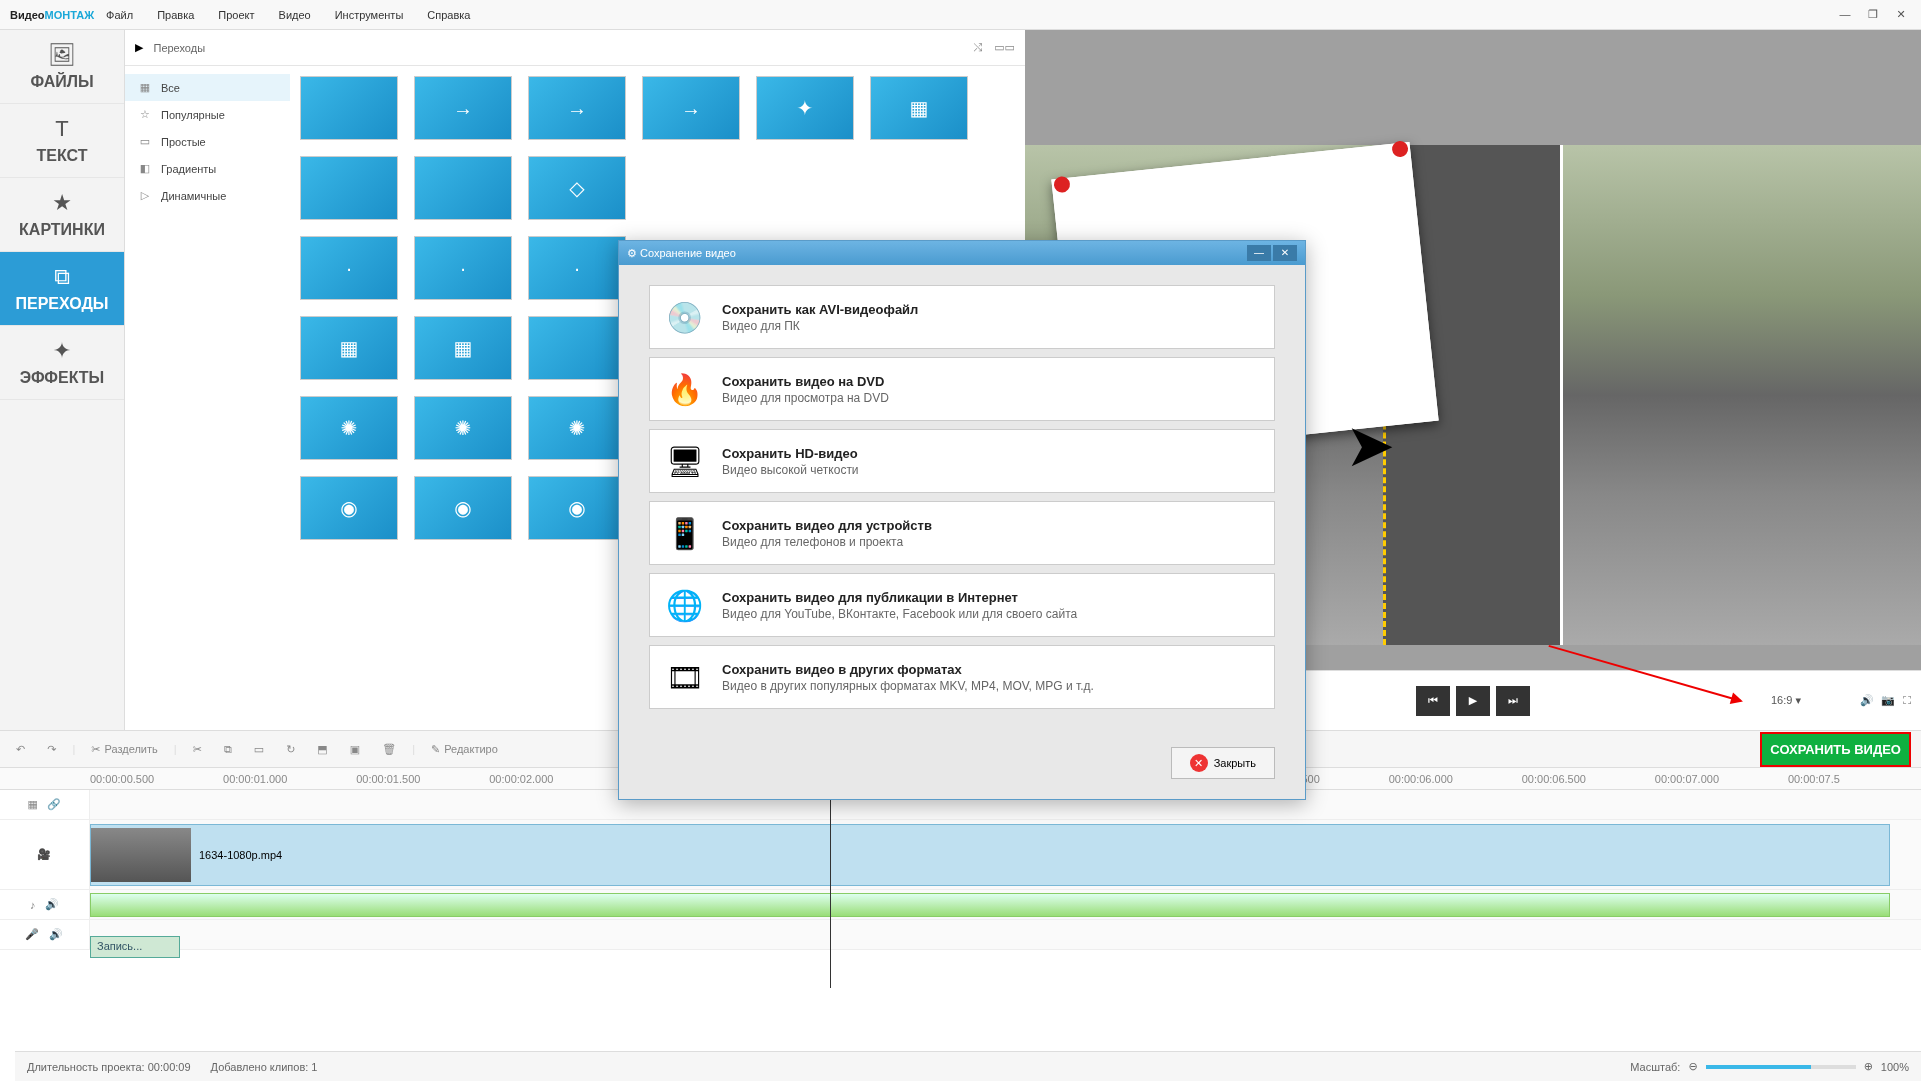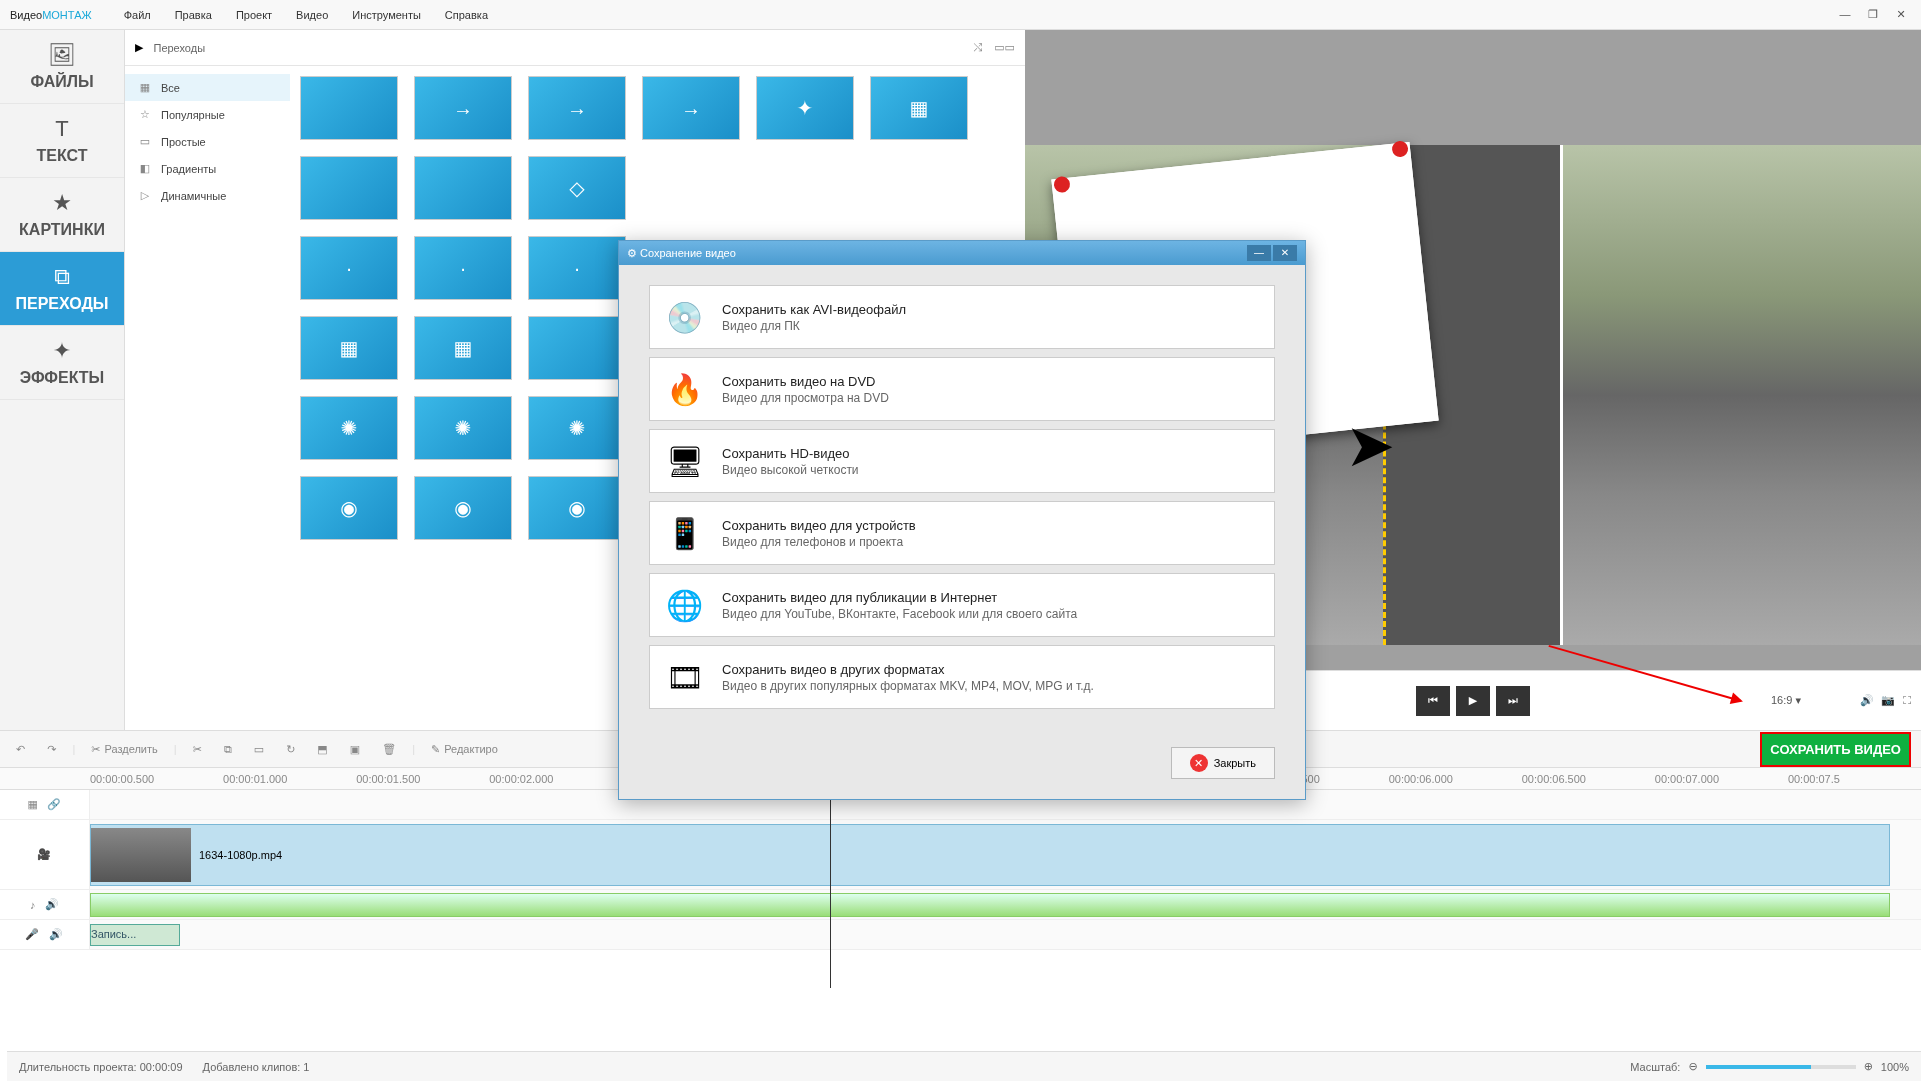--- a/index.html
+++ b/index.html
@@ -1,18 +1,18 @@
 <!DOCTYPE html>
 <html><head>
 <meta charset="utf-8">
 <style>
 *{margin:0;padding:0;box-sizing:border-box;font-family:Arial,sans-serif;font-size:11px}
 body{width:1921px;height:1081px;background:#fff;overflow:hidden;position:relative;transform-origin:top left}
 .menubar{height:30px;display:flex;align-items:center;padding:0 10px;border-bottom:1px solid #ddd;background:#f8f8f8}
-.brand{font-weight:normal;margin-right:20px}
+.brand{font-weight:bold;}
 .brand .b1{color:#222}.brand .b2{color:#1ba8d8}
 .menu-item{padding:0 12px;color:#333;cursor:pointer}
 .win-controls{margin-left:auto;display:flex;gap:8px;color:#555}
 .win-controls span{width:20px;text-align:center;cursor:pointer}
 .main{display:flex;height:700px}
 .left-tabs{width:125px;background:#f3f3f3;border-right:1px solid #ddd;display:flex;flex-direction:column}
 .ltab{padding:12px 5px;text-align:center;color:#555;border-bottom:1px solid #e6e6e6;cursor:pointer;display:flex;flex-direction:column;align-items:center;gap:5px}
 .ltab.active{background:#2c9cd6;color:#fff}
 .ltab-icon{font-size:22px}
 .ltab-label{font-size:16px;font-weight:bold}
@@ -48,34 +48,34 @@
 .ruler{height:22px;background:#fafafa;border-bottom:1px solid #ddd;display:flex;align-items:center;padding-left:90px;color:#888;font-size:10px}
 .ruler span{width:149px}
 .timeline{background:#fff}
 .track{height:70px;display:flex;border-bottom:1px solid #eee}
 .track.short{height:30px}
 .track-head{width:90px;display:flex;align-items:center;justify-content:center;gap:10px;color:#888;border-right:1px solid #eee}
 .track-body{flex:1;position:relative;background:#fafafa}
 .clip-video{position:absolute;left:0;top:4px;height:62px;width:1800px;background:#bfe0f0;border:1px solid #7bb8d6;display:flex;align-items:center;gap:8px;padding-left:0}
 .clip-video .cthumb{width:100px;height:54px;background:linear-gradient(#888,#555)}
 .clip-audio{position:absolute;left:0;top:3px;height:24px;width:1800px;background:linear-gradient(#dfe,#9d7);border:1px solid #8c6}
-.clip-rec{position:absolute;left:0;top:4px;height:22px;width:90px;background:#cfe8d4;border:1px solid #5a9;padding:3px 0;color:#356}
+.clip-rec{position:absolute;left:0;top:16px;height:22px;width:90px;background:#cfe8d4;border:1px solid #5a9;padding:3px 6px;color:#356}
 .playhead{position:absolute;left:830px;top:788px;width:1px;height:200px;background:#333;z-index:5}
-.statusbar{position:absolute;bottom:0;left:7px;right:0;height:30px;background:#f6f6f6;border-top:1px solid #ddd;display:flex;align-items:center;padding:0 12px;color:#666;gap:20px}
+.statusbar{position:absolute;bottom:0;left:15px;right:0;height:30px;background:#f6f6f6;border-top:1px solid #ddd;display:flex;align-items:center;padding:0 12px;color:#666;gap:20px}
 .statusbar .zoom{margin-left:auto;display:flex;align-items:center;gap:8px}
 .zoom-slider{width:150px;height:4px;background:linear-gradient(90deg,#3ab8e8 70%,#ddd 70%)}
 
 .dialog{position:absolute;top:240px;left:618px;width:688px;background:#e8e8e8;border:1px solid #5a9bc8;box-shadow:0 4px 20px rgba(0,0,0,.3);z-index:100}
 .dlg-title{height:24px;background:linear-gradient(#6db4e3,#4a9bd0);color:#fff;display:flex;align-items:center;padding:0 8px;font-size:11px}
 .dlg-title .dbtns{margin-left:auto;display:flex;gap:2px}
 .dlg-title .dbtn{width:24px;height:16px;background:#3a7ba8;text-align:center;font-size:10px;line-height:16px}
 .dlg-body{padding:20px 30px}
 .opt{background:#fff;border:1px solid #ccc;margin-bottom:8px;padding:10px 14px;display:flex;align-items:center;gap:16px;cursor:pointer}
 .opt-icon{width:42px;height:42px;display:flex;align-items:center;justify-content:center;font-size:30px}
-.opt-txt .ot{font-weight:normal;font-size:13px;color:#222;margin-bottom:2px}
+.opt-txt .ot{font-weight:bold;font-size:13px;color:#222;margin-bottom:2px}
 .opt-txt .os{color:#666;font-size:12px}
 .dlg-footer{padding:10px 30px 20px;display:flex;justify-content:flex-end}
 .close-btn{background:#f4f4f4;border:1px solid #bbb;padding:6px 18px;display:flex;align-items:center;gap:6px;cursor:pointer}
 .close-btn .x{width:18px;height:18px;background:#e33;border-radius:50%;color:#fff;font-size:11px;line-height:18px;text-align:center}
 </style>
 </head>
 <body>
 
 <div class="menubar">
   <span class="brand"><span class="b1">Видео</span><span class="b2">МОНТАЖ</span></span>

